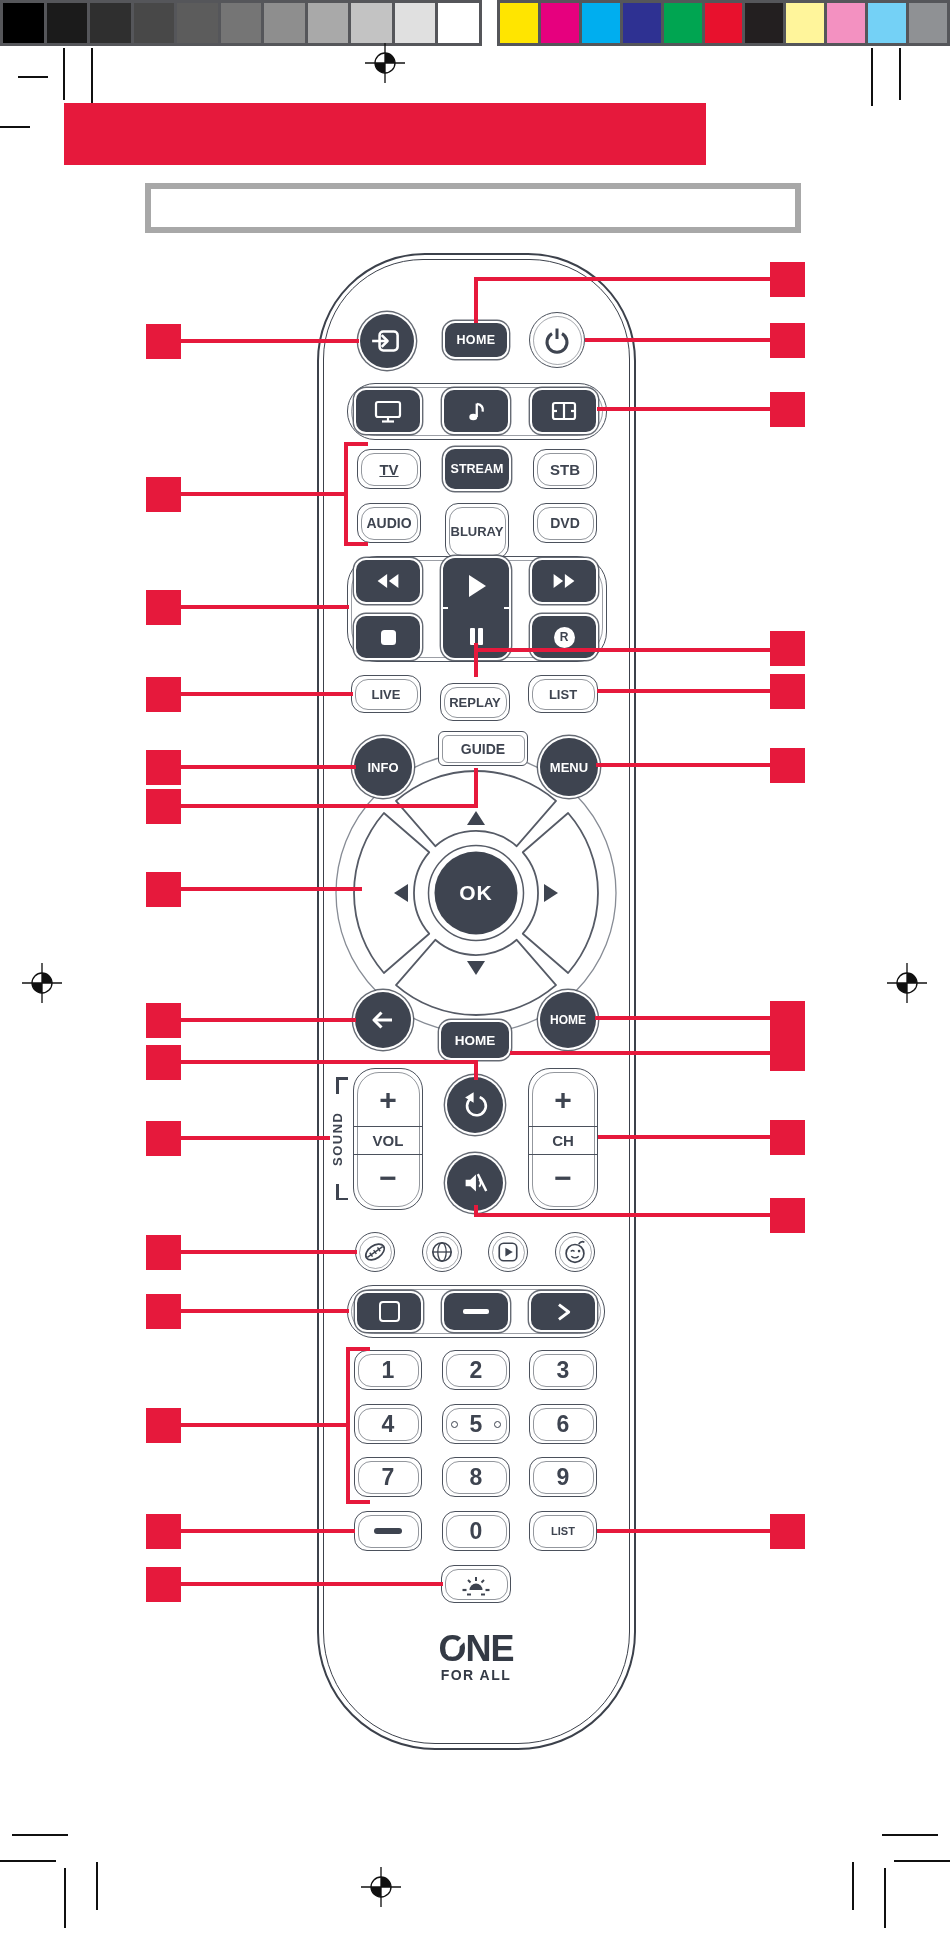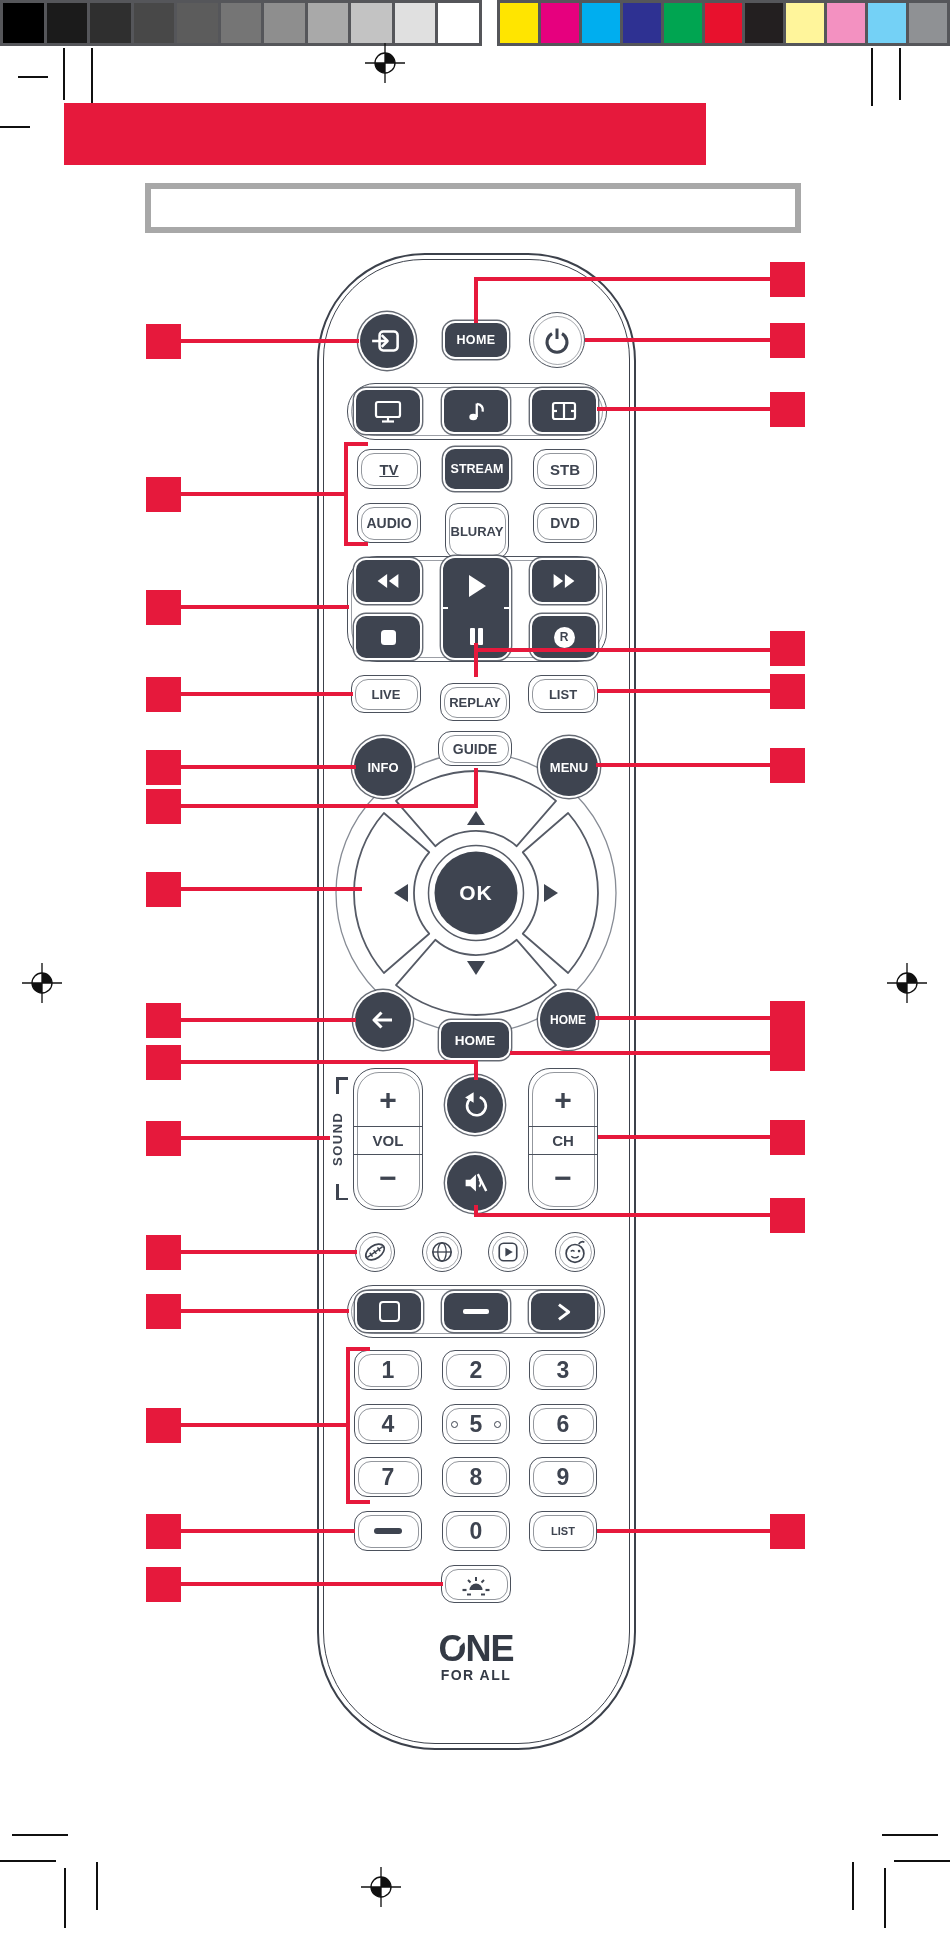--- a/index.html
+++ b/index.html
@@ -240,21 +240,21 @@
       <polygon points="143,61 152,75 134,75" transform="rotate(180 143 143)"></polygon>
       <polygon points="143,61 152,75 134,75" transform="rotate(270 143 143)"></polygon>
     </g>
     <circle cx="143" cy="143" r="47.5" fill="#fff" stroke="#565b66" stroke-width="1.5"></circle>
     <circle cx="143" cy="143" r="41.5" fill="#3e4450"></circle>
   </svg>
   <div class="abs flexc z2" style="left:446px;top:879px;width:60px;height:28px;color:#fff;font-size:21px;letter-spacing:1px;">
       <span class="b">OK</span>
     </div>
 
-  <div class="abs key flexc z2" style="left:438px;top:731px;width:74px;height:35px;font-size:14px;">
+  <div class="abs key flexc z2" style="left:438px;top:731px;width:90px;height:35px;font-size:14px;border-radius:6px;">
       <span class="b">GUIDE</span>
     </div>
   <div class="abs dcirc flexc z2" style="left:354px;top:738px;width:58px;height:58px;font-size:13px;">
       <span class="b">INFO</span>
     </div>
   <div class="abs dcirc flexc z2" style="left:540px;top:738px;width:58px;height:58px;font-size:13px;">
       <span class="b">MENU</span>
     </div>
 
   <div class="abs dcirc flexc z2" style="left:355px;top:992px;width:56px;height:56px;">

